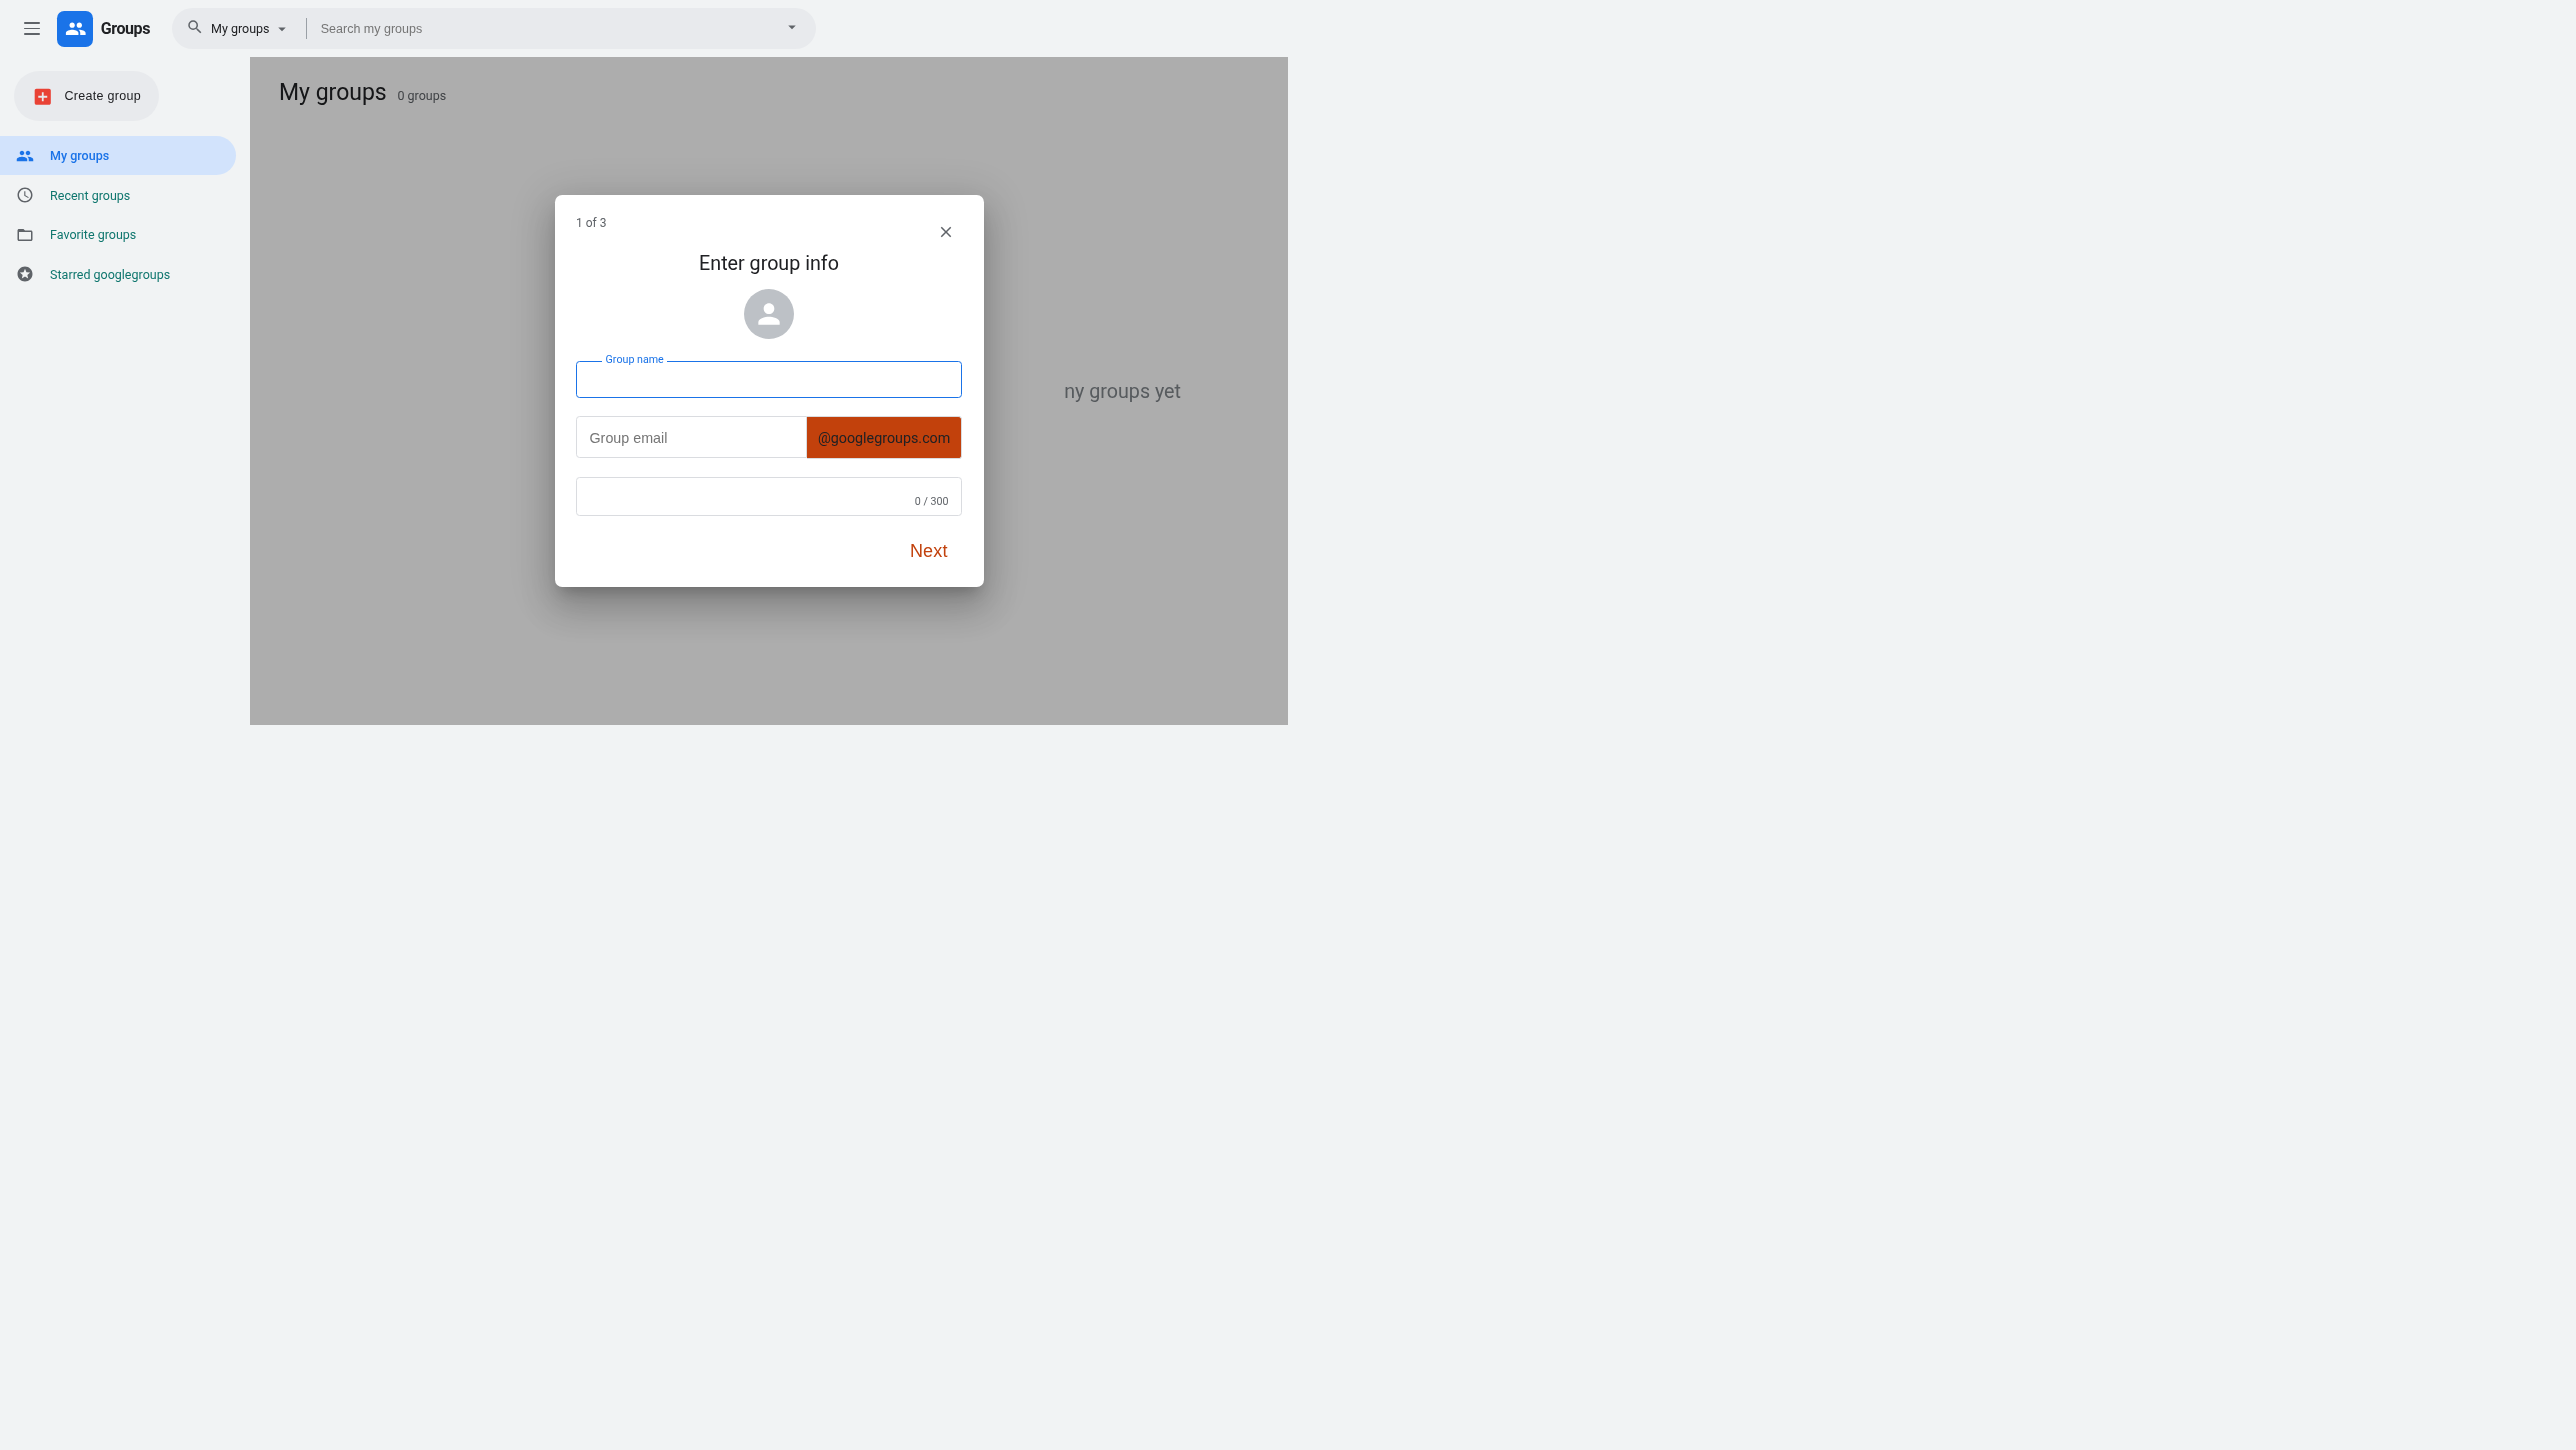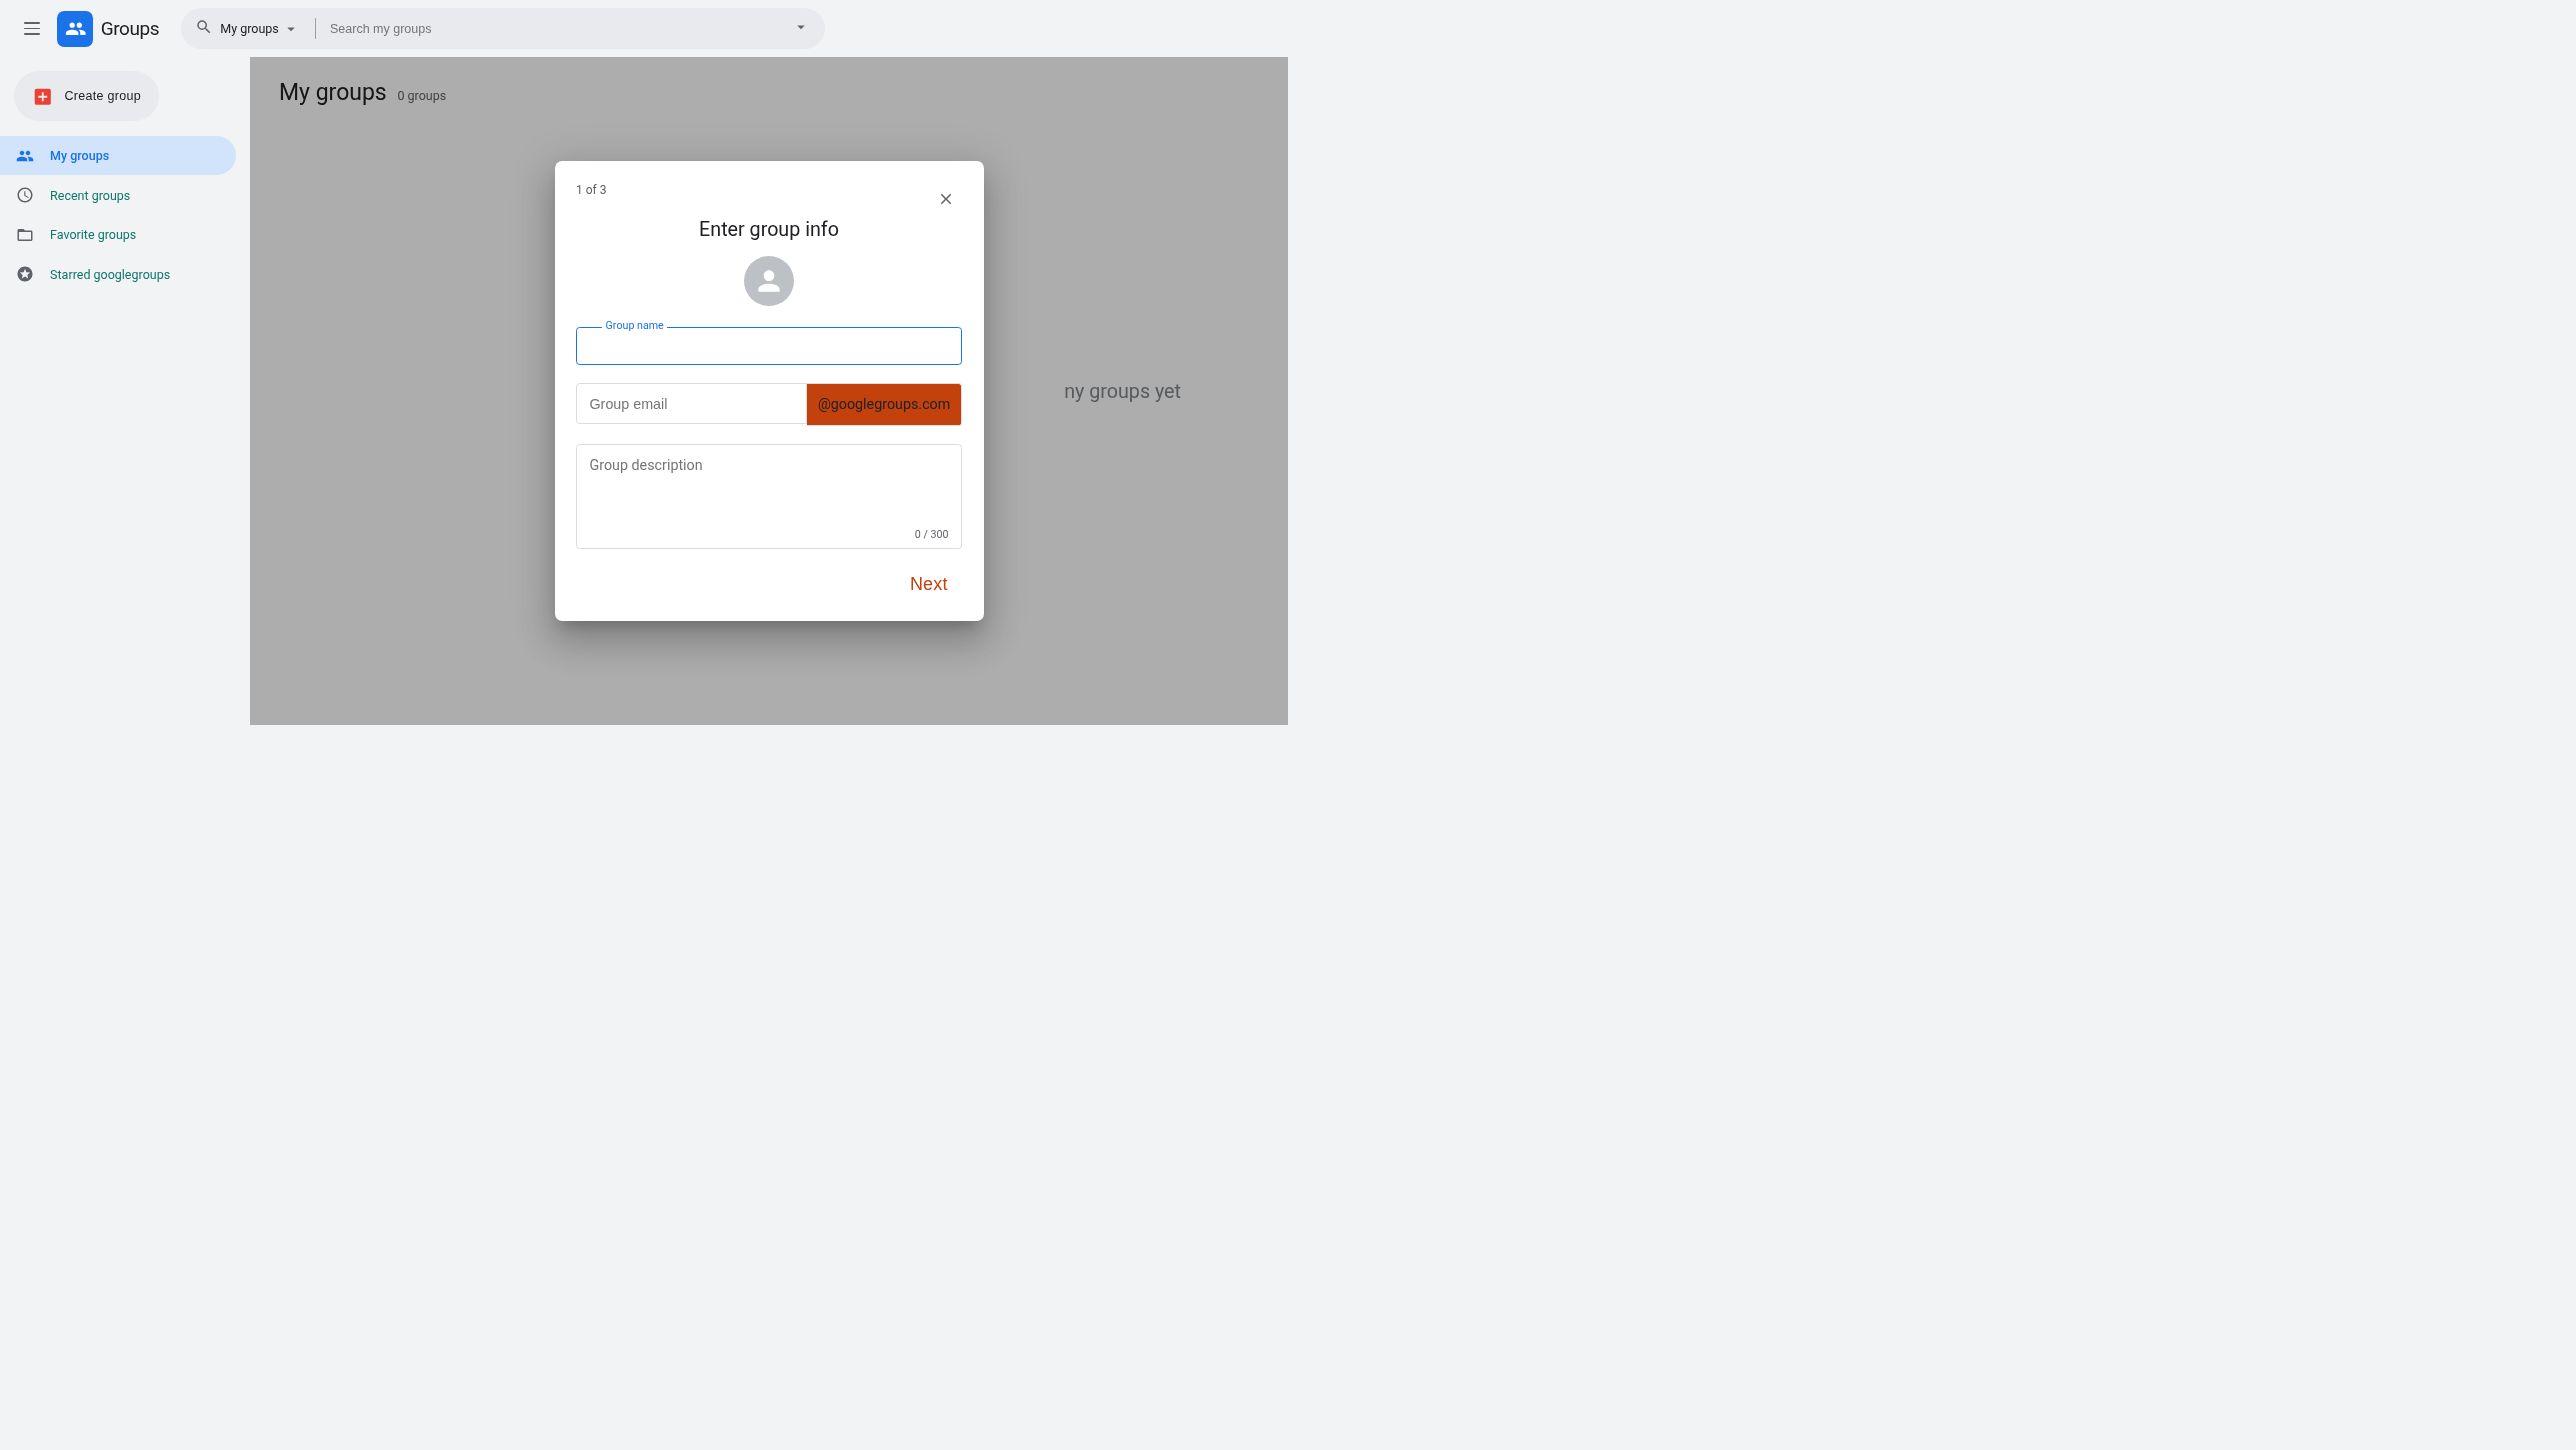--- a/index.html
+++ b/index.html
@@ -31,23 +31,23 @@
       text-decoration: none;
     }
     .topbar-logo-icon {
       width: 36px; height: 36px;
       background: #1a73e8;
       border-radius: 7.2px;
       display: flex; align-items: center; justify-content: center;
     }
     .topbar-logo-icon svg { width: 21.5px; height: 21.5px; fill: white; }
     .topbar-title {
-      font-size: 19px;
-      color: #202124;
-      font-weight: 400;
+      font-size: 16px;
+      color: #202124;
+      font-weight: 700;
       letter-spacing: -0.4px;
     }
 
     
     .search-bar {
       display: flex;
       align-items: center;
       background: #e8eaed;
       border-radius: 21.5px;
       height: 41px;
@@ -457,21 +457,20 @@
           <div class="email-row">
             <div class="email-input-wrapper">
               <input type="text" placeholder="Group email" style="">
             </div>
             <div class="email-domain">@googlegroups.com</div>
           </div>
         </div>
 
         <div class="field-group">
           <div class="description-field">
-            <textarea placeholder="Group description" style=""></textarea>
             <div class="char-count">0 / 300</div>
           </div>
         </div>
 
         <div class="dialog-footer">
           <button class="next-btn">Next</button>
         </div>
       </div>
     </div>
   </div>

